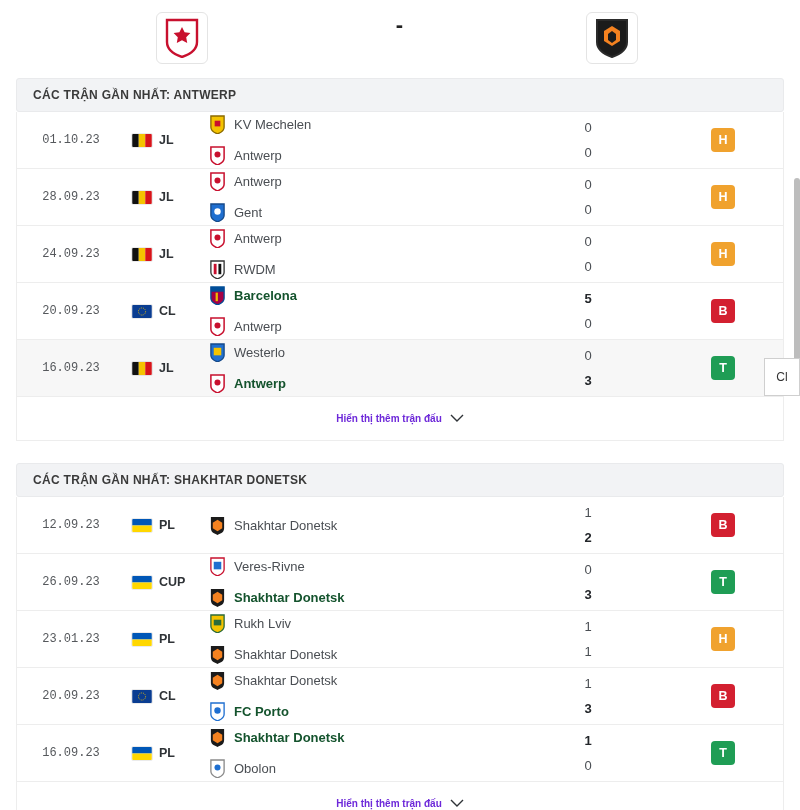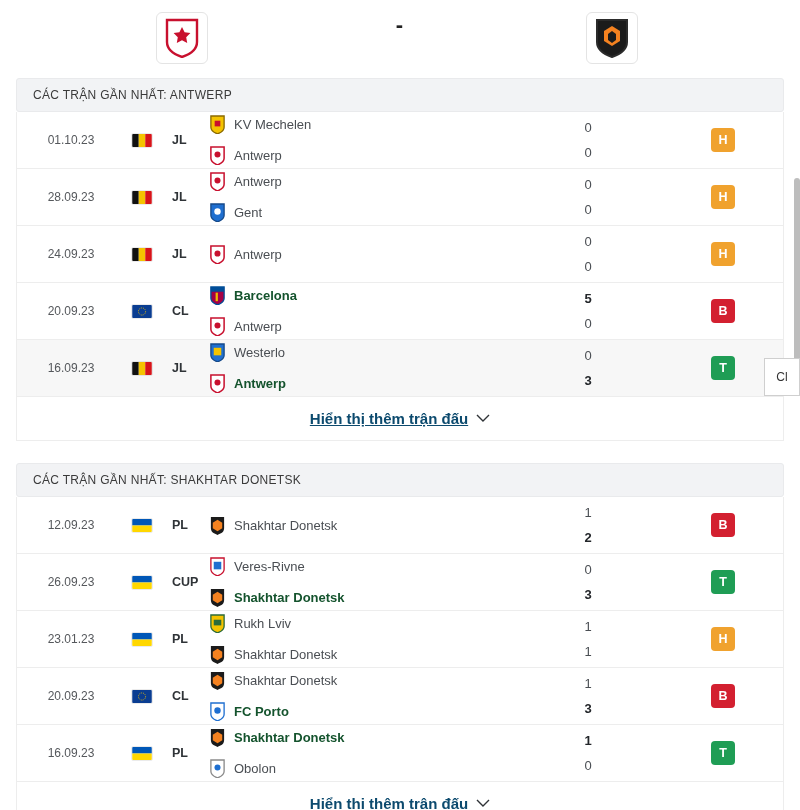--- a/index.html
+++ b/index.html
@@ -75,21 +75,21 @@
   }
   .section-header {
     background: #f2f3f5;
     border: 1px solid #e9eaec;
     border-radius: 3px;
     height: 34px;
     display: flex;
     align-items: center;
     padding: 16px 16px;
     font-size: 12px;
-    font-weight: 400;
+    font-weight: 700;
     letter-spacing: .3px;
     color: #3a3a3a;
     text-transform: uppercase;
   }
 
   
   .matches {
     border-left: 1px solid #ededed;
     border-right: 1px solid #ededed;
   }
@@ -101,26 +101,27 @@
     background: #ffffff;
   }
   .match-row.alt { background: #f7f7f7; }
 
   .col-date {
     width: 108px;
     display: flex; align-items: center; justify-content: center;
     font-size: 12px;
     color: #55585c;
     flex: 0 0 108px;
+    font-family: Liberation Mono, monospace;
   }
   .col-comp {
     width: 74px;
     flex: 0 0 74px;
     display: flex; align-items: center; justify-content: flex-start;
-    gap: 19px;
+    gap: 6px;
     padding-left: 6px;
   }
   .flag {
     width: 22px; height: 15px;
     border-radius: 2px;
     overflow: hidden;
     display: block;
     border: 1px solid rgba(0,0,0,.08);
     flex: 0 0 22px;
   }
@@ -175,24 +176,23 @@
   
   .show-more {
     border: 1px solid #ededed;
     border-top: none;
     height: 44px;
     display: flex; align-items: center; justify-content: center;
     gap: 8px;
     background: #fff;
   }
   .show-more-text {
-    font-size: 15px;
+    font-size: 10px;
     font-weight: 700;
-    color: #0c4a6e;
-    text-decoration: underline;
+    color: #6d28d9;
   }
   .chev {
     width: 14px; height: 9px;
     display: block;
   }
 
   .gap { height: 22px; }
 
   
   .edge-box {
@@ -330,20 +330,28 @@
           <span class="comp-label">JL</span>
         </div>
         <div class="col-teams">
           <div class="team-line">
             <svg class="mini-crest" viewBox="0 0 18 20">
                 <path d="M2 1h14v12c0 5-5 6-7 7-2-1-7-2-7-7Z" fill="#fff" stroke="#c8102e" stroke-width="1.6"></path>
                 <circle cx="9" cy="9" r="3.2" fill="#c8102e"></circle>
               </svg>
             <span>Antwerp</span>
           </div>
+          <div class="team-line">
+            <svg class="mini-crest" viewBox="0 0 18 20">
+                <path d="M2 1h14v12c0 5-5 6-7 7-2-1-7-2-7-7Z" fill="#fff" stroke="#333" stroke-width="1.4"></path>
+                <rect x="5" y="4" width="3" height="11" fill="#c8102e"></rect>
+                <rect x="10" y="4" width="3" height="11" fill="#111"></rect>
+              </svg>
+            <span>RWDM</span>
+          </div>
         </div>
         <div class="col-scores">
           <div class="score-line">0</div>
           <div class="score-line">0</div>
         </div>
         <div class="col-result">
           <div class="badge" style="background:#f0a22e">H</div>
         </div>
       </div>
 

